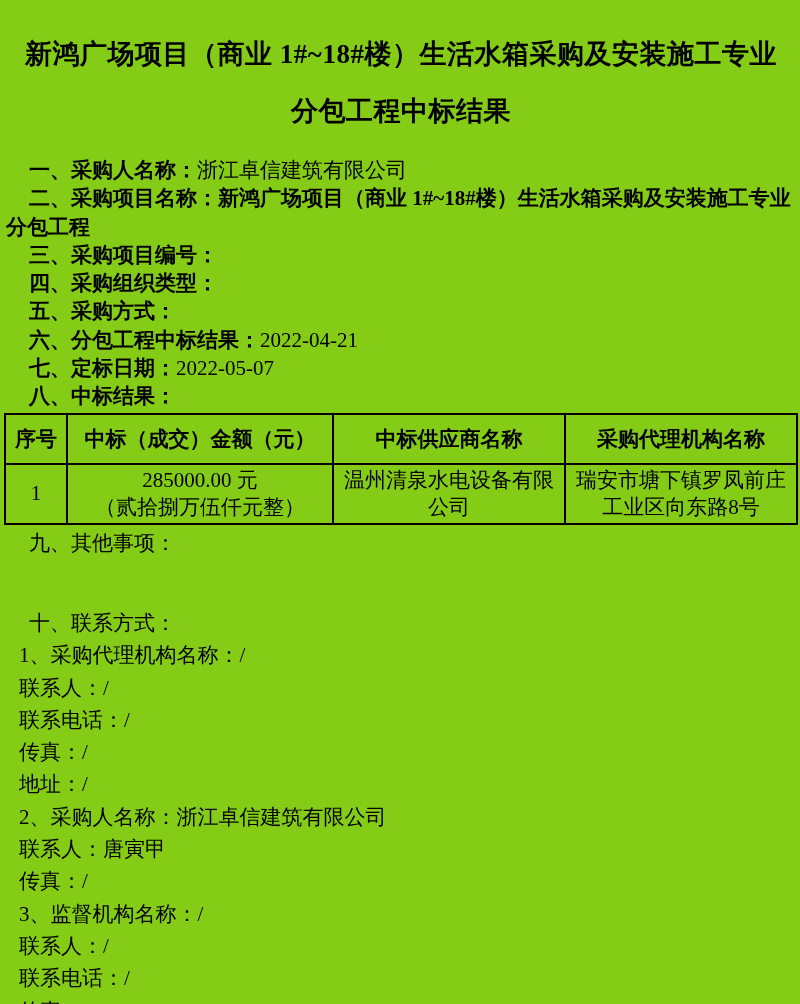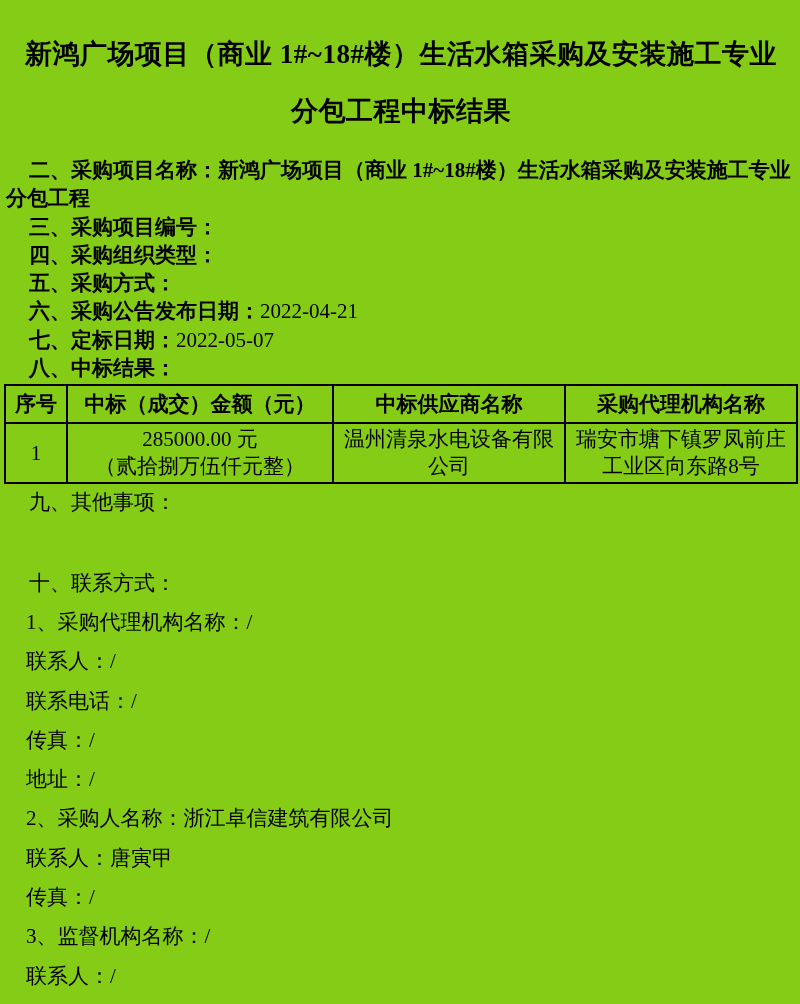--- a/index.html
+++ b/index.html
@@ -28,21 +28,21 @@
   }
   .para {
     margin: 0;
     font-size: 21px;
     line-height: 28.3px;
     text-indent: 23px;
   }
   .para .lbl { font-weight: bold; }
   .para .val { font-weight: normal; }
   .sub {
-    margin: 11px;
+    margin: 4px;
     font-size: 21px;
     line-height: 28.3px;
     text-indent: 9px;
     font-weight: normal;
   }
   .bold-line { font-weight: normal; }
   table.result {
     border-collapse: collapse;
     width: 792px;
     margin: 2px 0 4px -2px;
@@ -51,21 +51,21 @@
   table.result th, table.result td {
     border: 2px solid #000000;
     text-align: center;
     vertical-align: middle;
     font-size: 21px;
     overflow: hidden;
   }
   table.result th {
     font-weight: bold;
     height: 32px;
-    padding: 2px;
+    padding: 8px;
   }
   table.result td {
     line-height: 27px;
     padding: 2px;
   }
   col.c1 { width: 62px; }
   col.c2 { width: 266px; }
   col.c3 { width: 232px; }
   col.c4 { width: 232px; }
   td.pad { padding: 2px 11px; }
@@ -74,25 +74,26 @@
 </head>
 <body>
 
 <div class="page">
 
   <h1 class="doc-title">
     <span>新鸿广场项目（商业 1#~18#楼）生活水箱采购及安装施工专业</span><br>
     <span>分包工程中标结果</span>
   </h1>
 
+  <p class="para"><span class="lbl">一、采购人名称：</span><span class="val">浙江卓信建筑有限公司</span></p>
   <p class="para"><span class="lbl">二、采购项目名称：</span><span class="lbl">新鸿广场项目（商业 1#~18#楼）生活水箱采购及安装施工专业分包工程</span></p>
   <p class="para"><span class="lbl">三、采购项目编号：</span><span class="val"></span></p>
   <p class="para"><span class="lbl">四、采购组织类型：</span><span class="val"></span></p>
   <p class="para"><span class="lbl">五、采购方式：</span><span class="val"></span></p>
-  <p class="para"><span class="lbl">六、采购公告发布日期：</span><span class="val">2022-04-21</span></p>
+  <p class="para"><span class="lbl">六、分包工程中标结果：</span><span class="val">2022-04-21</span></p>
   <p class="para"><span class="lbl">七、定标日期：</span><span class="val">2022-05-07</span></p>
   <p class="para"><span class="lbl">八、中标结果：</span><span class="val"></span></p>
 
   <table class="result">
     <colgroup>
         <col class="c1">
         <col class="c2">
         <col class="c3">
         <col class="c4">
       </colgroup>

